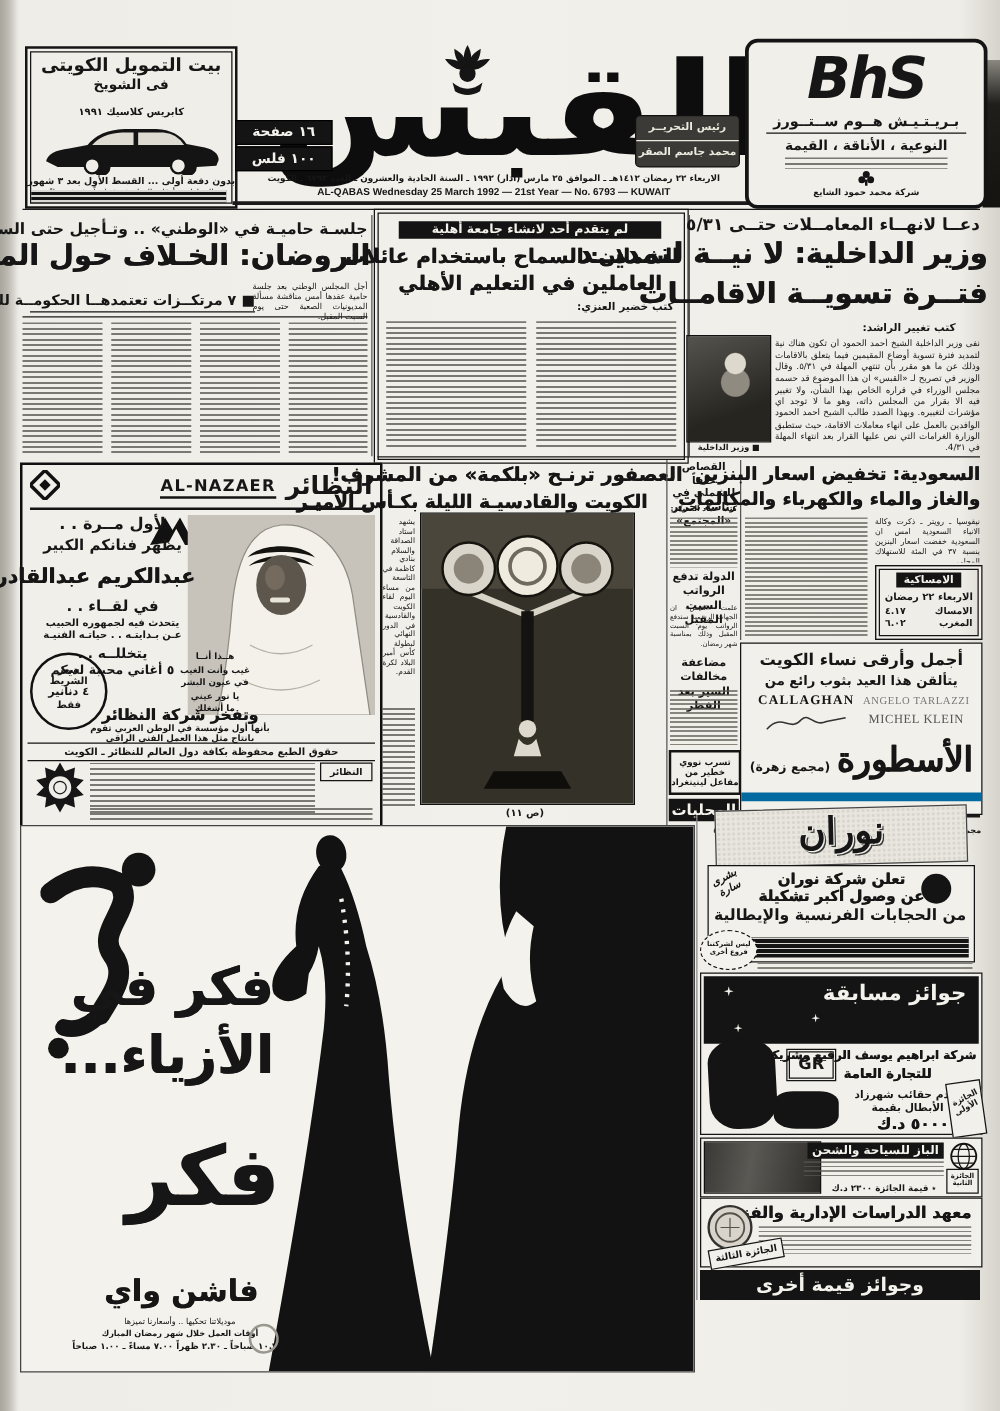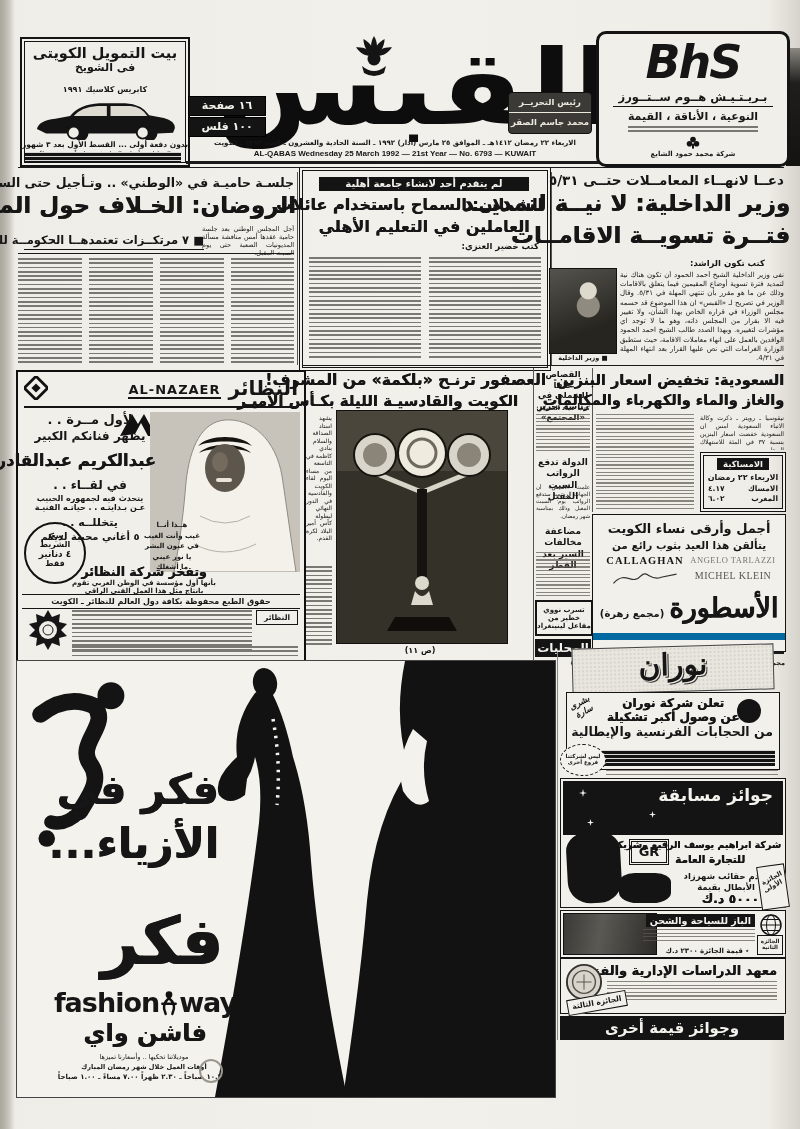--- a/index.html
+++ b/index.html
@@ -105,21 +105,21 @@
     <div class="abs ar ctr hv nw" style="left:2px;top:46px;width:238px;font-size:16px;text-shadow:.3px 0 #141414;">العاملين في التعليم الأهلي</div>
     <div class="abs ar hv nw" style="right:8px;top:70px;font-size:8.5px;">كتب خضير العنزي:</div>
     <div class="abs gk" style="left:6px;top:86px;width:112px;height:102px;"></div>
     <div class="abs gk" style="left:126px;top:86px;width:112px;height:102px;"></div>
   </div>
   <div class="abs" style="left:551px;top:172px;width:1px;height:193px;background:#555;"></div>
 
   <div class="abs ar ctr hv nw" style="left:556px;top:172px;width:228px;font-size:13.5px;">دعــا لانهــاء المعامــلات حتــى ٥/٣١</div>
   <div class="abs ar ctr hv nw" style="left:544px;top:190px;width:246px;font-size:23px;text-shadow:.5px 0 #141414;">وزير الداخلية: لا نيــة لتمديــد</div>
   <div class="abs ar ctr hv nw" style="left:544px;top:222px;width:246px;font-size:23px;text-shadow:.5px 0 #141414;">فتــرة تسويــة الاقامــات</div>
-  <div class="abs ar hv nw" style="left:690px;top:258px;width:94px;font-size:8.5px;text-align:left;">كتب تكون الراشد:</div>
+  <div class="abs ar hv nw" style="left:690px;top:258px;width:94px;font-size:8.5px;text-align:left;">كتب تغيير الراشد:</div>
   <div class="abs ar just" style="left:620px;top:271px;width:164px;height:92px;font-size:7px;line-height:1.32;overflow:hidden;">
     <span>نفى وزير الداخلية الشيخ أحمد الحمود أن تكون هناك نية لتمديد فترة تسوية أوضاع المقيمين فيما يتعلق بالاقامات وذلك عن ما هو مقرر بأن تنتهي المهلة في ٥/٣١.</span>
     <span>وقال الوزير في تصريح لـ «القبس» ان هذا الموضوع قد حسمه مجلس الوزراء في قراره الخاص بهذا الشأن، ولا تغيير فيه الا بقرار من المجلس ذاته، وهو ما لا توجد اي مؤشرات لتغييره.</span>
     <span>وبهذا الصدد طالب الشيخ احمد الحمود الوافدين بالعمل على انهاء معاملات الاقامة، حيث ستطبق الوزارة الغرامات التي نص عليها القرار بعد انتهاء المهلة في 4/٣١.</span>
   </div>
   <div class="abs photo-ht" style="left:549px;top:268px;width:66px;height:84px;border:1px solid #111;
        background:radial-gradient(circle at 58% 26%, #ddd9cd 0 8px, rgba(0,0,0,0) 9px),radial-gradient(circle at 58% 44%, #8f8b80 0 11px, rgba(0,0,0,0) 12px),linear-gradient(160deg,#55534d,#26251f 70%);"></div>
   <div class="abs ar ctr hv nw" style="left:549px;top:354px;width:68px;font-size:6.5px;">■ وزير الداخلية</div>
 
   <div class="abs rule" style="left:302px;top:365px;width:482px;height:1px;"></div>
@@ -274,26 +274,20 @@
     <svg class="abs" style="left:12px;top:14px;" width="110" height="176" viewBox="0 0 100 170">
       <circle cx="76" cy="20" r="13" fill="#141414"></circle>
       <path d="M8 38 Q34 18 60 30" stroke="#141414" stroke-width="16" fill="none" stroke-linecap="round"></path>
       <path d="M60 30 C76 48 42 66 56 86 C68 102 54 118 46 132" stroke="#141414" stroke-width="16" fill="none" stroke-linecap="round"></path>
       <path d="M46 132 Q32 146 18 142" stroke="#141414" stroke-width="13" fill="none" stroke-linecap="round"></path>
       <circle cx="14" cy="158" r="8" fill="#141414"></circle>
     </svg>
     <div class="abs ar hv" style="left:24px;top:104px;width:178px;font-size:42px;text-align:right;text-shadow:.6px 0 #141414;">فكر في</div>
     <div class="abs ar hv" style="left:24px;top:158px;width:178px;font-size:42px;text-align:right;text-shadow:.6px 0 #141414;">الأزياء...</div>
     <div class="abs ar ctr hv" style="left:80px;top:242px;width:130px;font-size:66px;text-shadow:.8px 0 #141414;">فكر</div>
-    <div class="abs" style="left:18px;top:326px;width:220px;text-align:center;font-weight:bold;font-size:27px;letter-spacing:-1px;">
-      <span>fashion</span><svg width="20" height="26" viewBox="0 0 24 30" style="display:inline-block;vertical-align:-4px;">
-          <circle cx="12" cy="5" r="4" fill="#111"></circle>
-          <path d="M12 9 C6 14 4 20 8 28 M12 9 C18 14 20 20 16 28 M4 16 h16" stroke="#111" stroke-width="3" fill="none" stroke-linecap="round"></path>
-        </svg><span>way</span>
-    </div>
     <div class="abs ar ctr hv" style="left:48px;top:358px;width:160px;font-size:24px;text-shadow:.5px 0 #141414;">فاشن واي</div>
     <div class="abs ar ctr" style="left:14px;top:392px;width:226px;font-size:6.5px;">موديلاتنا تحكيها .. وأسعارنا تميزها</div>
     <div class="abs ar ctr hv" style="left:14px;top:402px;width:226px;font-size:6.5px;">أوقات العمل خلال شهر رمضان المبارك</div>
     <div class="abs ar ctr hv nw" style="left:0px;top:412px;width:250px;font-size:7px;">١٠.٣٠ صباحاً ـ ٢.٣٠ ظهراً      ٧.٠٠ مساءً ـ ١.٠٠ صباحاً</div>
 
     <svg class="abs" style="left:180px;top:0;" width="358" height="436" viewBox="0 0 358 436">
       <ellipse cx="68" cy="22" rx="12" ry="15" fill="#121212" transform="rotate(-12 68 22)"></ellipse>
       <path fill="#121212" d="M58 32 Q36 62 40 96 Q16 118 22 134 Q32 146 48 134 L50 118 Q56 108 58 96 Q66 122 62 162 Q50 262 18 436 L150 436 Q122 300 114 200 Q110 140 96 96 Q88 58 76 34 Q66 26 58 32 Z"></path>
       <path d="M76 58 q8 44 4 86" stroke="#f4f2ec" stroke-width="3.5" fill="none" stroke-dasharray="2.5 6"></path>
       <path fill="#121212" d="M208 0 Q196 58 212 108 Q178 158 170 240 Q163 322 146 436 L358 436 L358 0 Z"></path>

